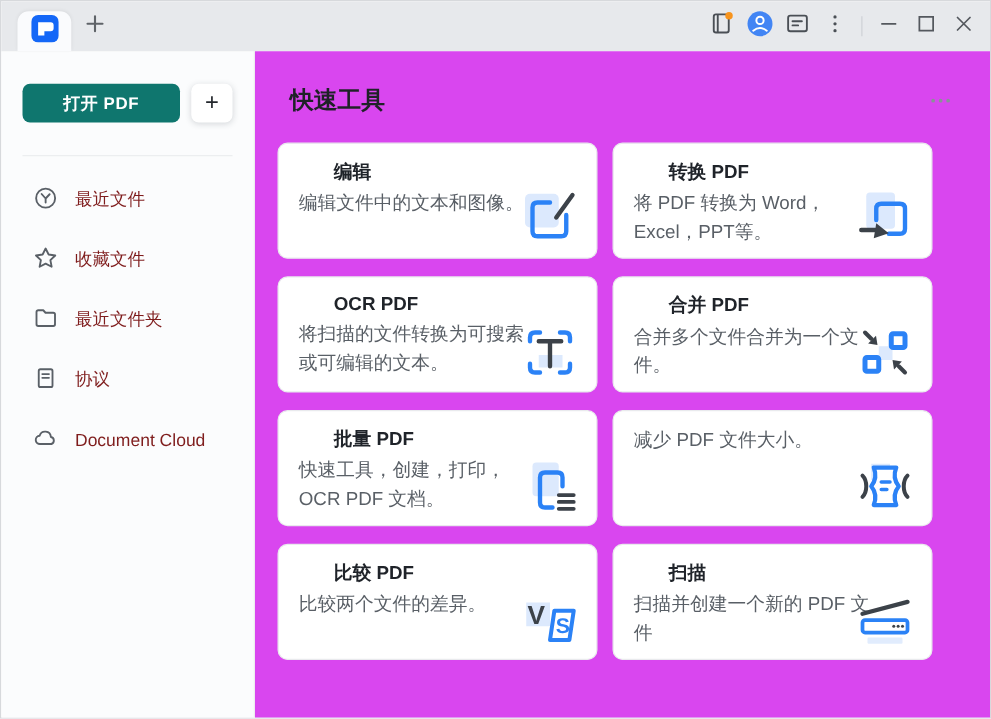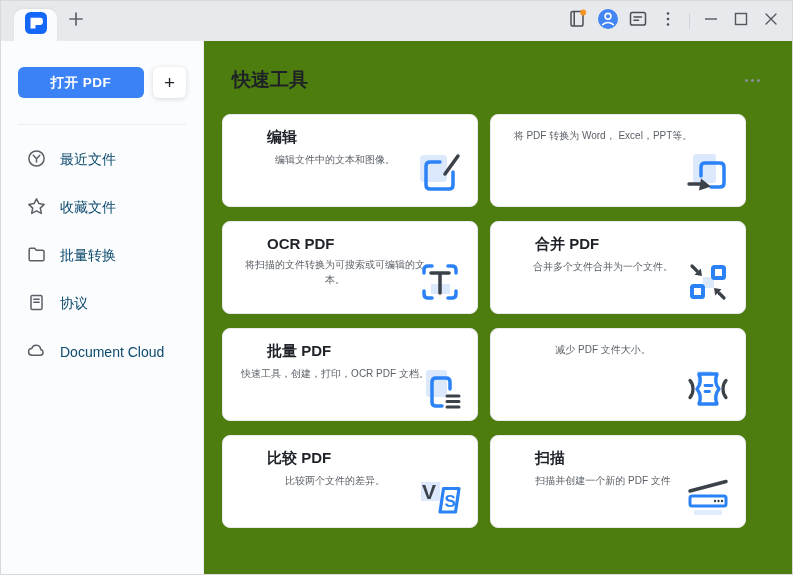--- a/index.html
+++ b/index.html
@@ -38,57 +38,57 @@
     cursor:pointer;
   }
   
   .body{ display:flex; height:534px; }
   .sidebar{
     width:203px; background:#fbfcfd; border-right:1px solid #ededf0;
     padding-top:26px; flex-shrink:0;
   }
   .open-row{ display:flex; gap:9px; margin:0 17px; }
   .open-btn{
-    flex:1; height:31px; background:#3b82f6; color:#ffffff;
+    flex:1; height:31px; background:#0f766e; color:#ffffff;
     font-size:13.5px; font-weight:bold; border:none; border-radius:6px;
     display:flex; align-items:center; justify-content:center; cursor:pointer;
     letter-spacing:.5px;
   }
   .plus-btn{
     width:33px; height:31px; background:#ffffff; border:none; border-radius:6px;
     box-shadow:0 1px 5px rgba(40,50,60,.18); font-size:19px; color:#23272c;
     display:flex; align-items:center; justify-content:center; cursor:pointer;
     font-weight:400; line-height:1;
   }
   .side-divider{ height:1px; background:#eceef0; margin:26px 17px 0 17px; }
   .nav{ margin-top:11px; }
   .nav-item{
     height:48px; display:flex; align-items:center; gap:14px;
-    padding-left:26px; cursor:pointer; font-size:14px; color:#0c4a6e;
+    padding-left:26px; cursor:pointer; font-size:14px; color:#7f1d1d;
   }
   .nav-item svg{ flex-shrink:0; }
   
-  .main{ flex:1; background:#4d7c0f; position:relative; }
+  .main{ flex:1; background:#d946ef; position:relative; }
   .main-header{
     display:flex; align-items:center; justify-content:space-between;
     margin:26px 30px 0 28px; height:26px;
   }
   .main-title{ font-size:19px; font-weight:bold; color:#1e2227; }
   .more-btn{ display:flex; gap:3px; align-items:center; cursor:pointer; padding:6px 2px; }
   .more-btn i{ width:3px; height:3px; border-radius:50%; background:#8a9097; display:block; }
   .grid{
     margin:21px 46px 0 18px;
     display:grid; grid-template-columns:1fr 1fr; gap:14px 12px;
   }
   .card{
     height:93px; background:#ffffff; border:1px solid #e9eaed; border-radius:8px;
     position:relative; padding:13px 16px; cursor:pointer; overflow:hidden;
   }
   .card-title{ font-size:15px; font-weight:bold; color:#1f2329; margin-bottom:5px;padding-left:28px; }
-  .card-desc{ font-size:10px; color:#595f66; line-height:1.5; max-width:192px;text-align:center; }
+  .card-desc{ font-size:15px; color:#595f66; line-height:1.5; max-width:192px; }
   .card-icon{ position:absolute; right:13px; bottom:7px; width:48px; height:48px; }
 </style>
 </head>
 <body>
 
 <div class="window">
 
   <div class="titlebar">
     <div class="tab">
       <span>
@@ -193,21 +193,21 @@
             </svg>
           </span>
           <span>收藏文件</span>
         </div>
         <div class="nav-item">
           <span>
             <svg width="19" height="19" viewBox="0 0 19 19">
               <path d="M2.2,4.6 a1.4,1.4 0 0 1 1.4,-1.4 h4 l1.8,2 h6.2 a1.4,1.4 0 0 1 1.4,1.4 v7.8 a1.4,1.4 0 0 1 -1.4,1.4 H3.6 a1.4,1.4 0 0 1 -1.4,-1.4 Z" fill="none" stroke="#5a6067" stroke-width="1.5" stroke-linejoin="round"></path>
             </svg>
           </span>
-          <span>批量转换</span>
+          <span>最近文件夹</span>
         </div>
         <div class="nav-item">
           <span>
             <svg width="19" height="19" viewBox="0 0 19 19">
               <rect x="4" y="2.4" width="11" height="14.2" rx="1.3" fill="none" stroke="#5a6067" stroke-width="1.5"></rect>
               <path d="M6.8,6.2 H12.2 M6.8,9.2 H12.2" stroke="#5a6067" stroke-width="1.4" stroke-linecap="round"></path>
             </svg>
           </span>
           <span>协议</span>
         </div>
@@ -240,20 +240,21 @@
           <span class="card-icon">
             <svg width="48" height="48" viewBox="0 0 48 48">
               <rect x="4" y="4" width="27" height="27" rx="4" fill="#dce9fd"></rect>
               <path d="M24,11 H14 Q10,11 10,15 V34 Q10,38 14,38 H33 Q37,38 37,34 V21" fill="none" stroke="#2b82f6" stroke-width="3.5" stroke-linecap="round"></path>
               <path d="M42,5 L29,23" stroke="#3c4249" stroke-width="3.5" stroke-linecap="round"></path>
             </svg>
           </span>
         </div>
 
         <div class="card">
+          <div class="card-title">转换 PDF</div>
           <div class="card-desc">将 PDF 转换为 Word， Excel，PPT等。</div>
           <span class="card-icon">
             <svg width="48" height="48" viewBox="0 0 48 48">
               <rect x="9" y="3" width="23" height="29" rx="3" fill="#dce9fd"></rect>
               <path d="M17,25 V16 Q17,12 21,12 H36 Q40,12 40,16 V32 Q40,36 36,36 H27" fill="none" stroke="#2b82f6" stroke-width="3.5" stroke-linecap="round"></path>
               <path d="M5,33 H16" stroke="#3c4249" stroke-width="3.5" stroke-linecap="round"></path>
               <polygon points="17,27.5 27,35.5 15,39.5" fill="#3c4249"></polygon>
             </svg>
           </span>
         </div>

